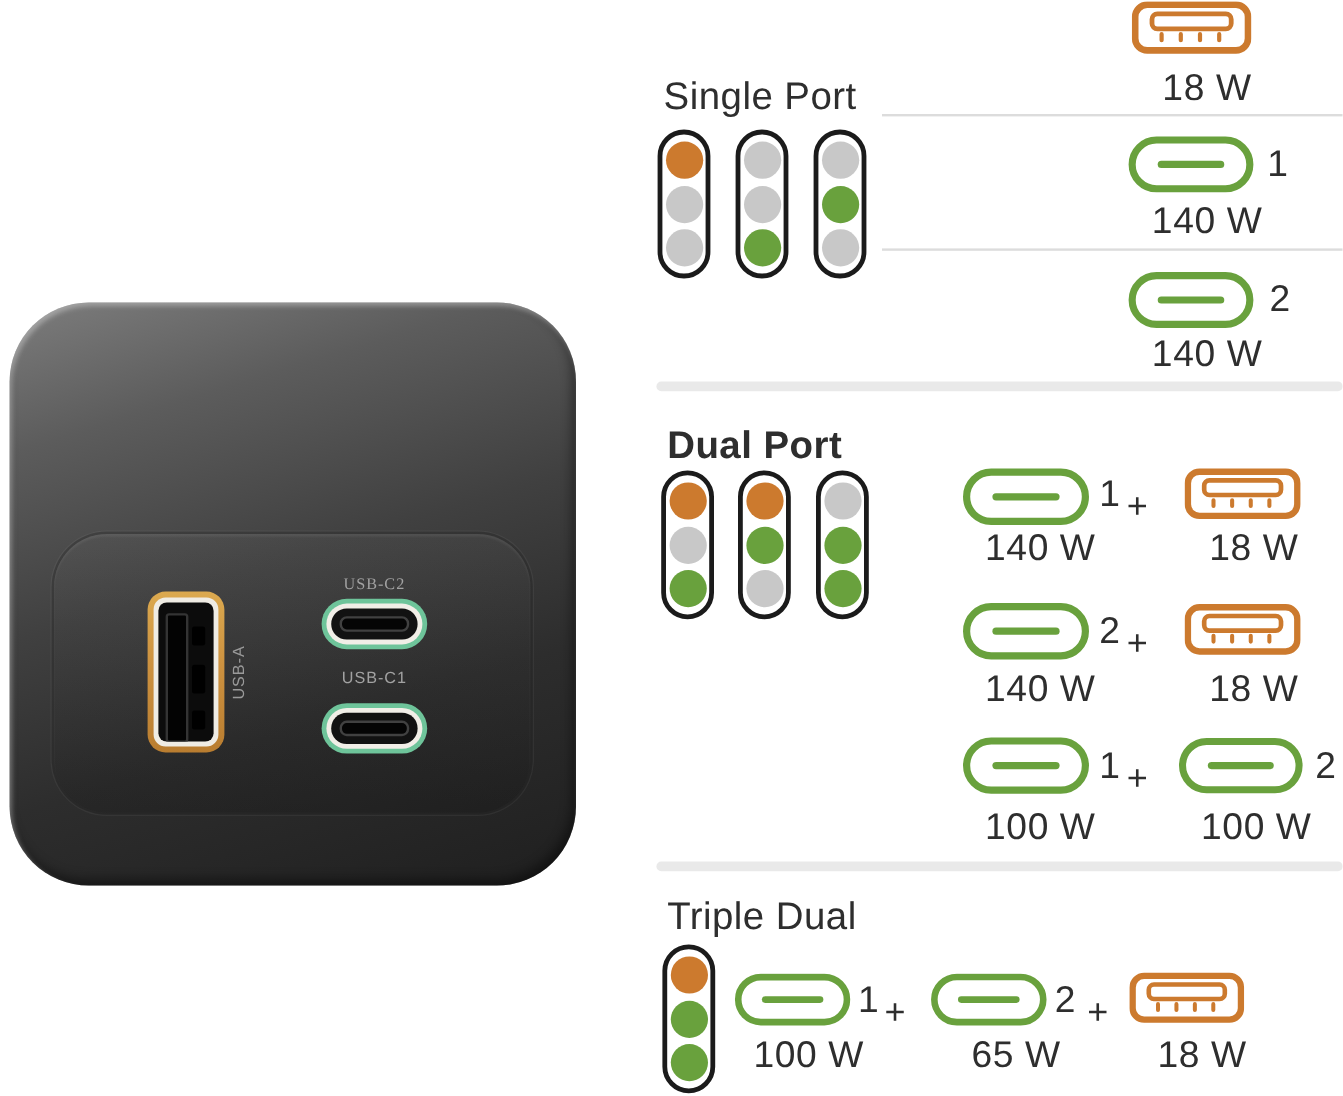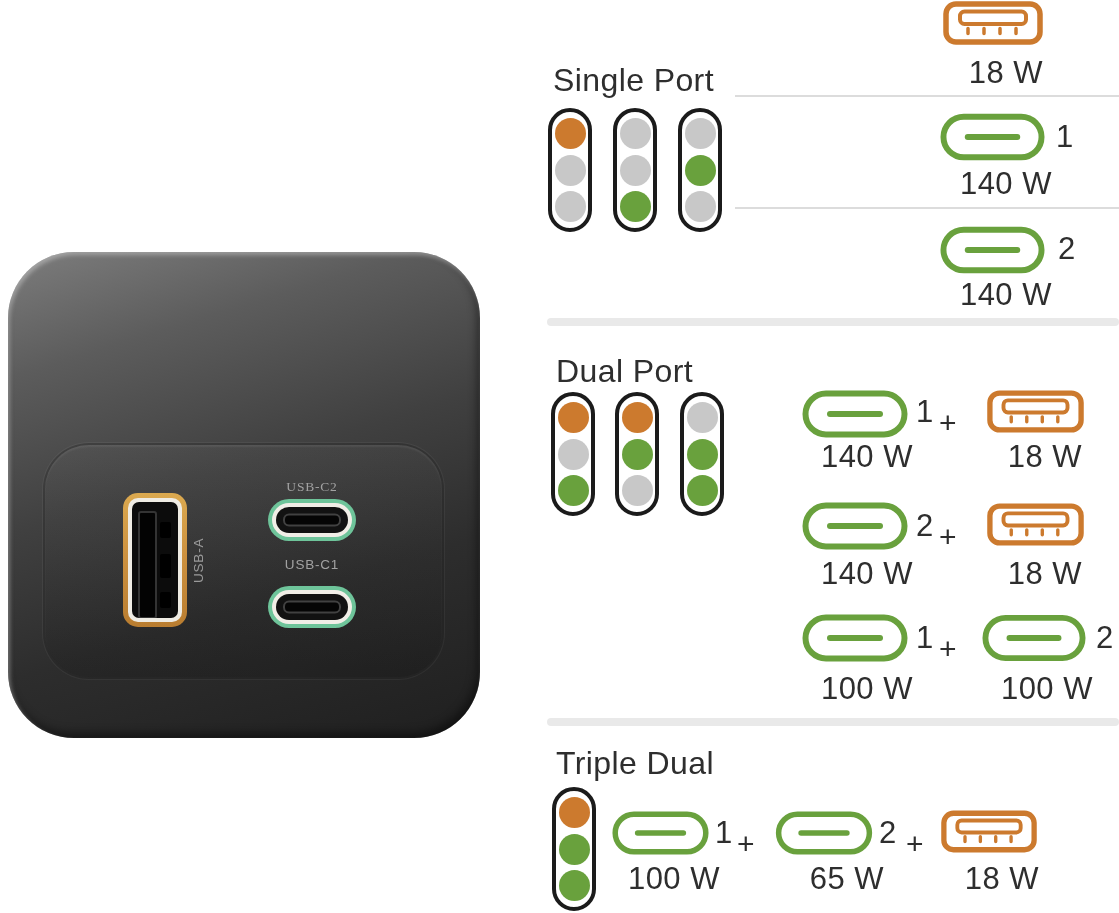--- a/index.html
+++ b/index.html
@@ -138,21 +138,21 @@
     <svg class="ic ic-c" style="left:940px;top:225px;" width="105" height="50" viewBox="0 0 106 48">
         <use href="#tpl-usb-c-icon"></use>
       </svg>
     <div class="num" style="left:1058px;top:233px;">2</div>
     <div class="watt" style="left:932px;top:279px;width:120px;">140 W</div>
   </div>
 
   <div class="sep-thick" style="left:547px;top:318px;width:572px;"></div>
 
   <div>
-    <div class="title" style="left:556px;top:355px;">Dual Port</div>
+    <div class="title" style="left:556px;top:355px;font-weight:bold;">Dual Port</div>
 
     <div class="tl" style="left:551px;top:392px;">
       <span class="dot dot-orange"></span>
       <span class="dot dot-gray"></span>
       <span class="dot dot-green"></span>
     </div>
     <div class="tl" style="left:615px;top:392px;">
       <span class="dot dot-orange"></span>
       <span class="dot dot-green"></span>
       <span class="dot dot-gray"></span>

